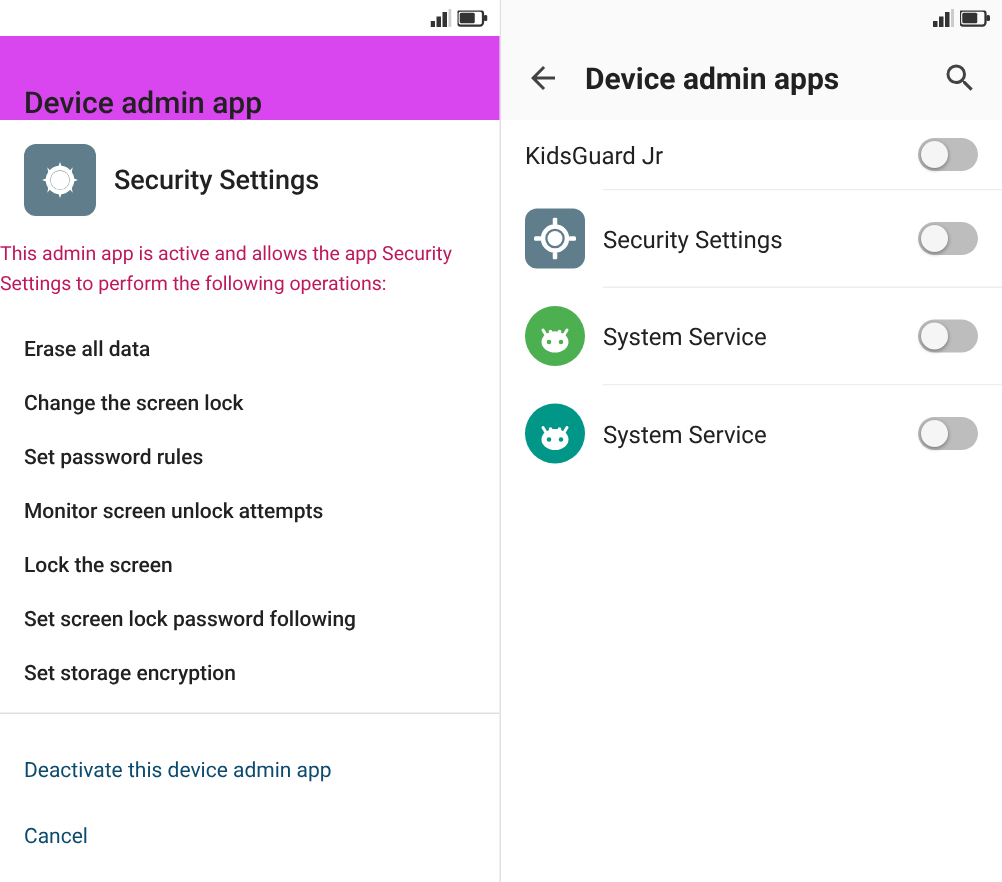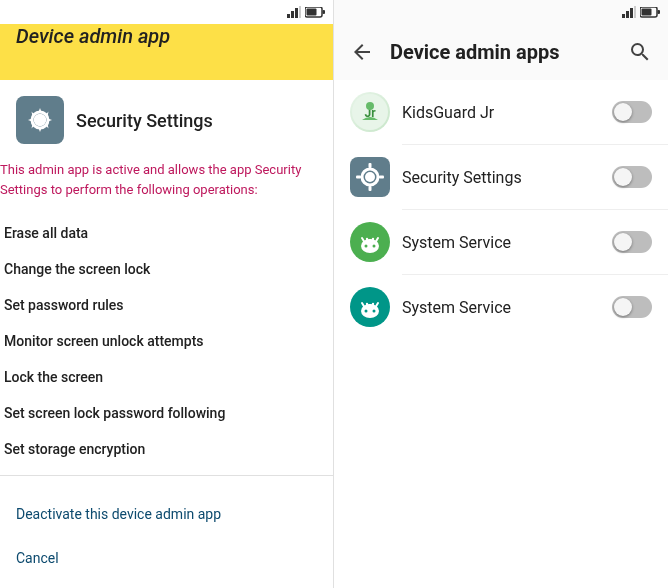--- a/index.html
+++ b/index.html
@@ -33,24 +33,23 @@
 
     .status-icons {
       display: flex;
       gap: 4px;
       align-items: center;
     }
 
     .app-title-bar {
       height: 56px;
       display: flex;
-      align-items: flex-start;
+      align-items: flex-end;
       padding: 0 16px;
-      background: #fde047;
-      font-style: italic;
+      background: #d946ef;
     }
 
     .app-title {
       font-size: 20px;
       font-weight: 500;
       color: #212121;
     }
 
     .content-area {
       flex: 1;
@@ -83,21 +82,21 @@
     }
 
     .description {
       font-size: 13px;
       color: #be185d;
       padding: 8px 16px 16px 0;
       line-height: 1.5;
     }
 
     .permissions-list {
-      padding: 0 4px;
+      padding: 0 16px;
     }
 
     .permission-item {
       padding: 10px 0;
       font-size: 14px;
       font-weight: 500;
       color: #212121;
     }
 
     .divider {
@@ -348,28 +347,20 @@
     <div class="search-btn">
       <svg width="24" height="24" viewBox="0 0 24 24">
         <path d="M15.5 14h-.79l-.28-.27A6.471 6.471 0 0 0 16 9.5 6.5 6.5 0 1 0 9.5 16c1.61 0 3.09-.59 4.23-1.57l.27.28v.79l5 4.99L20.49 19l-4.99-5zm-6 0C7.01 14 5 11.99 5 9.5S7.01 5 9.5 5 14 7.01 14 9.5 11.99 14 9.5 14z" fill="#424242"></path>
       </svg>
     </div>
   </div>
 
   <div class="apps-list">
 
     <div class="app-item">
-      <div class="app-item-icon kidsguard-icon">
-        <svg width="36" height="36" viewBox="0 0 36 36">
-          <circle cx="18" cy="18" r="18" fill="#e8f5e9"></circle>
-          <text x="50%" y="55%" text-anchor="middle" dominant-baseline="middle" font-size="12" font-weight="bold" fill="#388e3c">Jr</text>
-          <circle cx="18" cy="12" r="4" fill="#66bb6a"></circle>
-          <path d="M10 26 Q18 20 26 26" fill="#66bb6a"></path>
-        </svg>
-      </div>
       <span class="app-item-name">KidsGuard Jr</span>
       <div class="toggle-switch">
         <div class="toggle-thumb"></div>
       </div>
     </div>
     <div class="app-list-divider"></div>
 
     <div class="app-item">
       <div class="app-item-icon security-icon-bg" style="border-radius:8px;">
         <svg width="28" height="28" viewBox="0 0 28 28">

